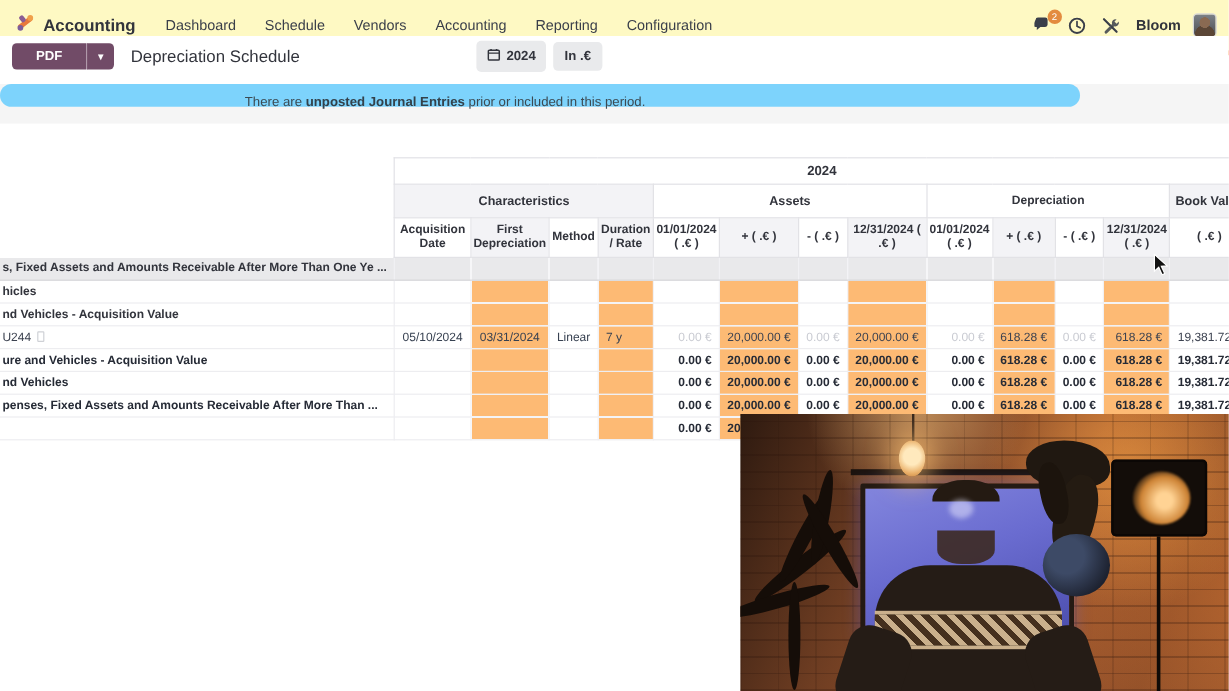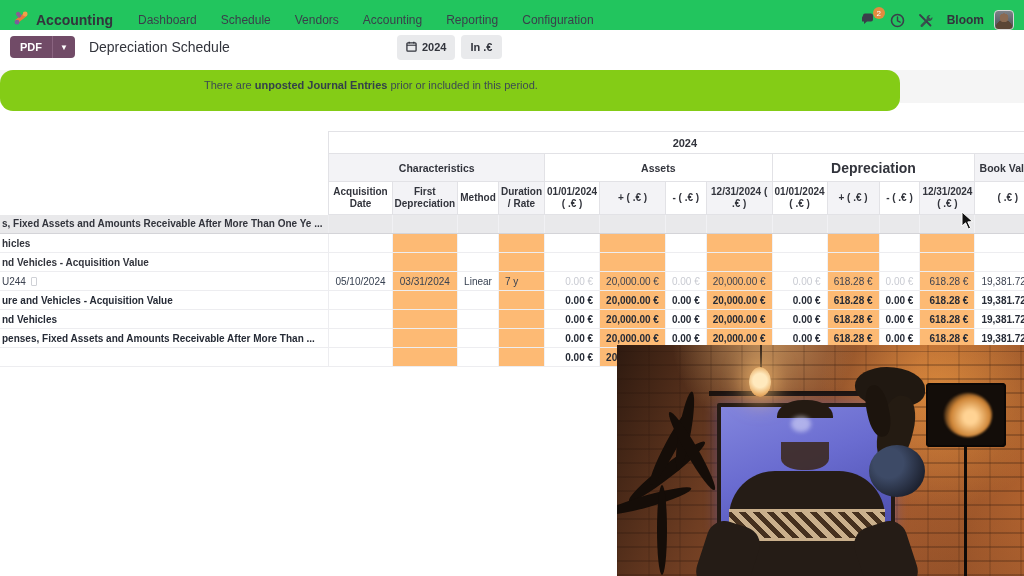--- a/index.html
+++ b/index.html
@@ -1,46 +1,46 @@
 <!DOCTYPE html>
 <html><head>
 <meta charset="utf-8">
 <style>
   * { margin:0; padding:0; box-sizing:border-box; }
   html,body { width:1024px; height:576px; }
   body { font-family:"Liberation Sans", sans-serif; background:#fff; position:relative; overflow:hidden; color:#374151; }
   #screen { position:absolute; inset:0; width:1024px; height:576px; background:#fff; }
 
   
-  .navbar { position:absolute; left:0; top:0; width:1024px; height:46px; background:#22c55e; border-bottom:6px solid #f97316; display:flex; align-items:center; }
+  .navbar { position:absolute; left:0; top:0; width:1024px; height:46px; background:#fef9c3; border-bottom:4px solid #f97316; display:flex; align-items:center; }
   .brand { display:flex; align-items:center; gap:7px; padding-left:13px; }
   .brand-name { font-size:14px; font-weight:bold; color:#32343c; }
   .nav-menu { display:flex; align-items:center; margin-left:14px; gap:2px; }
   .nav-item { font-size:12px; color:#3a3f4a; padding:5px 11px; cursor:pointer; border-radius:3px; }
   .nav-right { margin-left:auto; display:flex; align-items:center; gap:6px; padding-right:10px; }
   .sysicon { position:relative; width:22px; height:22px; display:flex; align-items:center; justify-content:center; }
   .badge { position:absolute; top:-2px; right:-4px; min-width:12px; height:12px; border-radius:7px; background:#e38b3f; color:#fff; font-size:8px; display:flex; align-items:center; justify-content:center; padding:0 2px; }
   .company-name { font-size:12px; font-weight:bold; color:#32343c; padding:0 4px; }
   .avatar { width:20px; height:20px; border-radius:4px; background:
       radial-gradient(circle at 50% 38%, #8a6a52 0 30%, transparent 32%),
       radial-gradient(circle at 50% 95%, #5b4636 0 42%, transparent 44%),
       linear-gradient(#7d8288,#4c4f55); border:1px solid #d8d8d8; }
 
   
   .control-panel { position:absolute; left:0; top:30px; width:1024px; height:34px; background:#fff; display:flex; align-items:center; }
   .pdf-group { display:flex; margin-left:10px; }
-  .pdf-btn { background:#714b67; color:#fff; font-size:11px; font-weight:bold; padding:5px 10px; border:none; border-radius:4px 0 0 4px; cursor:pointer; }
+  .pdf-btn { background:#714b67; color:#fff; font-size:11px; font-weight:bold; padding:5px 20px; border:none; border-radius:4px 0 0 4px; cursor:pointer; }
   .pdf-caret { background:#714b67; color:#fff; font-size:8px; padding:5px 7px; border-left:1px solid #8a6480; border-radius:0 4px 4px 0; cursor:pointer; display:flex; align-items:center; }
   .cp-title { font-size:14px; color:#32343c; margin-left:14px; }
   .filters { position:absolute; left:397px; top:0; height:34px; display:flex; align-items:center; gap:6px; }
   .filter-btn { display:flex; align-items:center; gap:5px; background:#e9eaec; border:none; border-radius:4px; font-size:11px; font-weight:bold; color:#32343c; padding:6px 9px; cursor:pointer; }
 
   
   .banner-strip { position:absolute; left:0; top:70px; width:1024px; height:33px; background:#f5f5f5; }
-  .banner { position:absolute; left:0; top:0; width:900px; height:41px; background:#84cc16;border-radius:13px; }
+  .banner { position:absolute; left:0; top:0; width:900px; height:19px; background:#7dd3fc;border-radius:13px; }
   .banner-text { position:absolute; left:204px; top:9px; font-size:11px; color:#3c4a52; }
   .banner-text b { color:#33414a; }
 
   
   .report { position:absolute; left:0; top:131px; }
   table { border-collapse:collapse; table-layout:fixed; }
   td, th { overflow:hidden; white-space:nowrap; }
   .hdr td { border:1px solid #e2e2e6; text-align:center; font-weight:bold; color:#32343c; }
   td.nob { border:none !important; background:#fff !important; }
   .year-row td { height:22px; font-size:11px; }
@@ -201,21 +201,21 @@
         </colgroup>
         <tbody>
           <tr class="hdr year-row">
             <td class="nob"></td>
             <td colspan="13">2024</td>
           </tr>
           <tr class="hdr group-row">
             <td class="nob"></td>
             <td colspan="4" class="tint" style="white-space:normal; font-size:10.5px;">Characteristics</td>
             <td colspan="4" class="" style="white-space:normal; font-size:10.5px;">Assets</td>
-            <td colspan="4" class="" style="white-space:normal; font-size:14px;">Depreciation</td>
+            <td colspan="4" class="" style="white-space:normal; font-size:10px;">Depreciation</td>
             <td colspan="1" class="tint" style="white-space:normal; font-size:10.5px;">Book Value</td>
           </tr>
           <tr class="hdr sub-row">
             <td class="nob"></td>
             <td class="">Acquisition Date</td>
             <td class="tint">First Depreciation</td>
             <td class="">Method</td>
             <td class="tint">Duration / Rate</td>
             <td class="">01/01/2024 ( .€ )</td>
             <td class="tint">+ ( .€ )</td>

